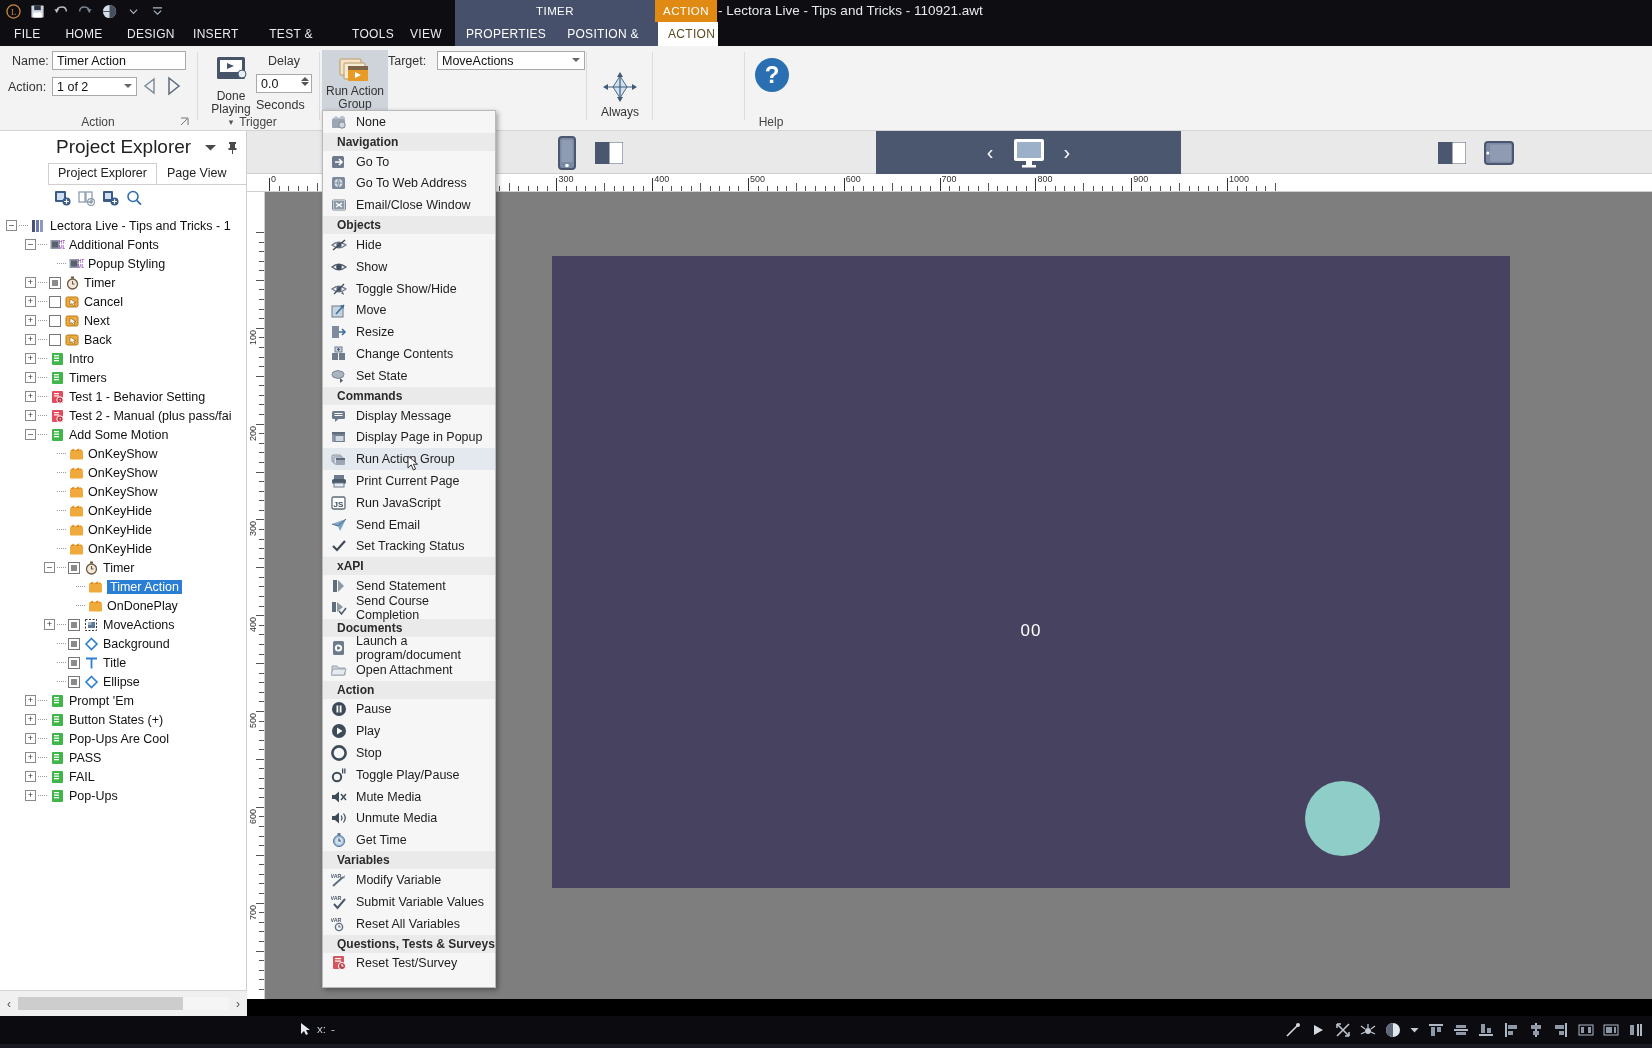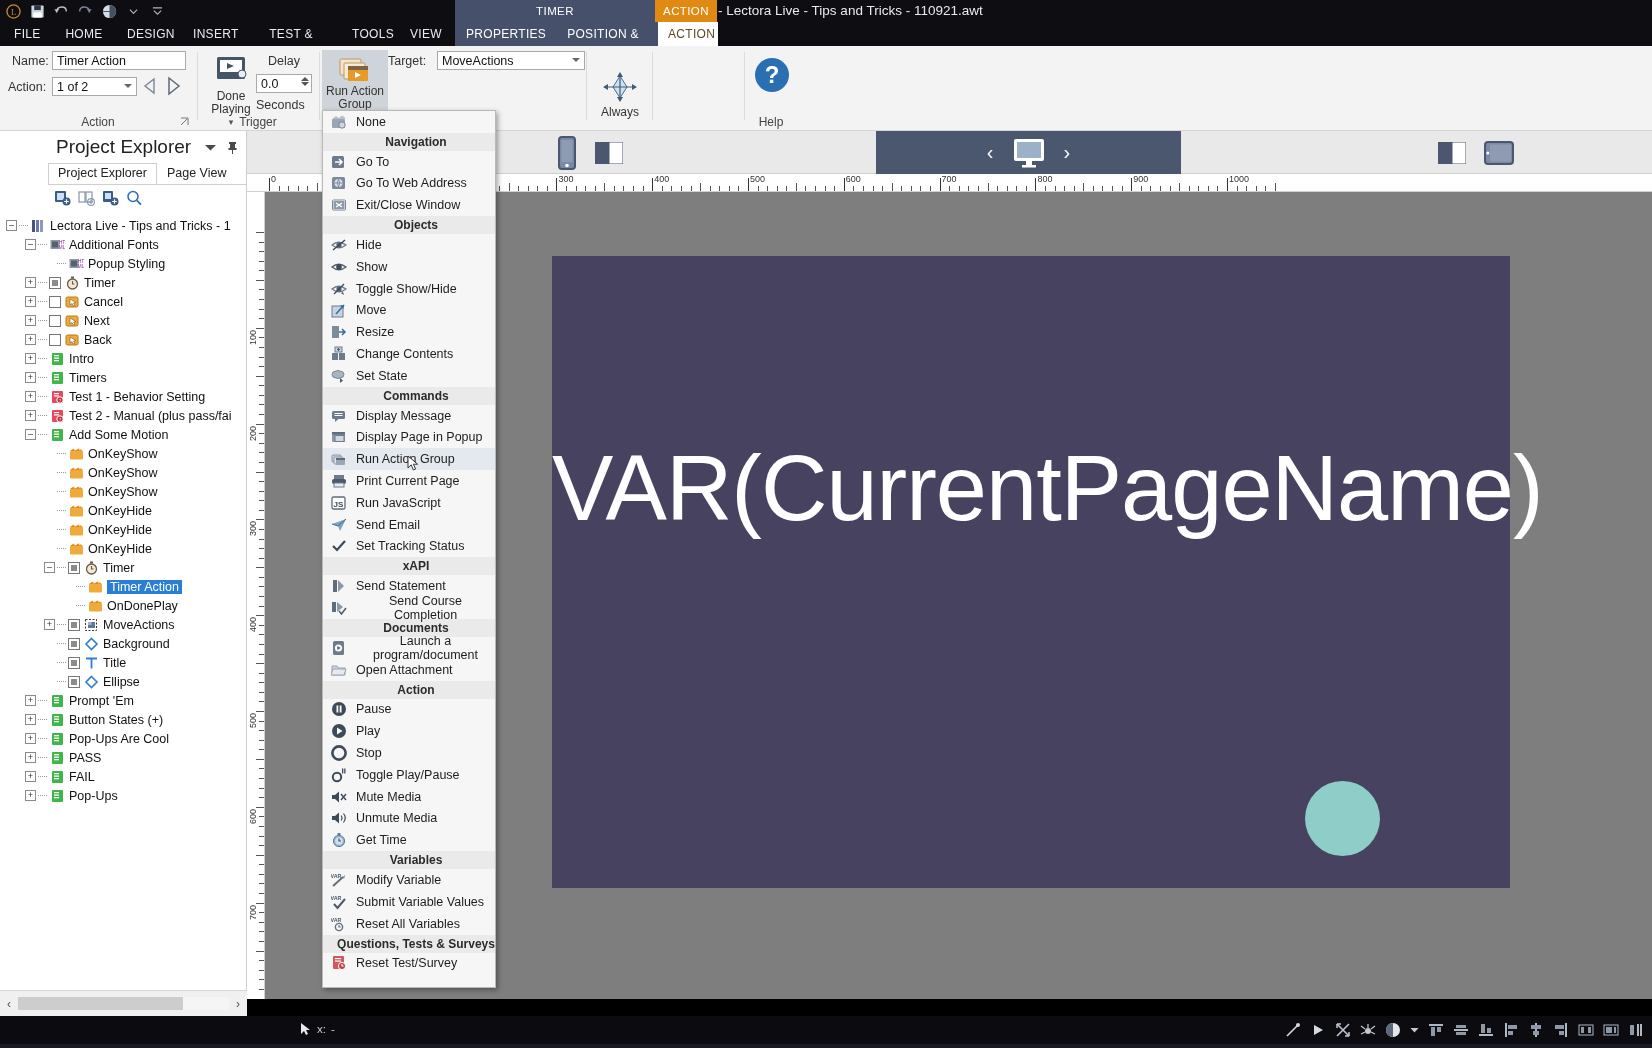--- a/index.html
+++ b/index.html
@@ -94,21 +94,21 @@
   .smallitem {
     display:flex; align-items:center; gap:6px; font-size:12.5px; color:#333;
     height:21px;
   }
 
   
   #menu {
     position:absolute; left:322px; top:110px; width:174px; height:878px;
     background:#f6f6f6; border:1px solid #b9b9b9;
     box-shadow:2px 2px 5px rgba(0,0,0,.35);
-    z-index:60; overflow:hidden;text-align:center;
+    z-index:60; overflow:hidden;
   }
   #menu .mheader {
     height:18px; line-height:18px; background:#eaeaea; color:#2b2b2b;
     font-size:12px; font-weight:bold; padding-left:14px;
   }
   #menu .mitem {
     height:21.8px; display:flex; align-items:center; gap:9px;
     padding-left:7px; font-size:12.5px; color:#1d1d1d;
   }
   #menu .mitem.hot { background:#e4e9ef; }
@@ -1089,21 +1089,21 @@
     <div class="num" style="top: 233.6px;">200</div>
     <div class="num" style="top: 329.4px;">300</div>
     <div class="num" style="top: 425.2px;">400</div>
     <div class="num" style="top: 521px;">500</div>
     <div class="num" style="top: 616.8px;">600</div>
     <div class="num" style="top: 712.6px;">700</div>
   </div>
 
 <div id="canvasarea">
   <div id="page">
-    <div class="vartext">VAR(CurrentPageName)</div>
+    <div class="counter">00</div>
     <div class="ellipse"></div>
   </div>
 </div>
 
 <div id="menu">
     <div class="mitem">
       <span class="mico">
         <svg width="16" height="16" viewBox="0 0 16 16">
           <rect x="1" y="5" width="13" height="9" rx="1" fill="#9aa6b4"></rect>
           <path d="M1 5 L5 2 L8 4 L11 1.6 L14 3.6 L14 5 Z" fill="#b6c0cc"></path>
@@ -1133,21 +1133,21 @@
       <span>Go To Web Address</span>
     </div>
     <div class="mitem">
       <span class="mico">
         <svg width="16" height="16" viewBox="0 0 16 16">
           <rect x="1.5" y="3" width="13" height="10" rx="1" fill="#fff" stroke="#7b8694"></rect>
           <rect x="2.5" y="4" width="11" height="8" fill="#8e99a8"></rect>
           <path d="M5 6 L11 10 M11 6 L5 10" stroke="#fff" stroke-width="1.5"></path>
         </svg>
       </span>
-      <span>Exit/Close Window</span>
+      <span>Email/Close Window</span>
     </div>
     <div class="mheader">Objects</div>
     <div class="mitem">
       <span class="mico">
         <svg width="16" height="16" viewBox="0 0 16 16">
           <path d="M1 8 q6.5 -5.5 14 0 q-7 5.5 -14 0 z" fill="none" stroke="#6d7b8c" stroke-width="1.3"></path>
           <circle cx="8" cy="8" r="2.6" fill="#51606f"></circle>
           <path d="M2 13 L14 3" stroke="#3f4b59" stroke-width="1.5"></path>
         </svg>
       </span>

